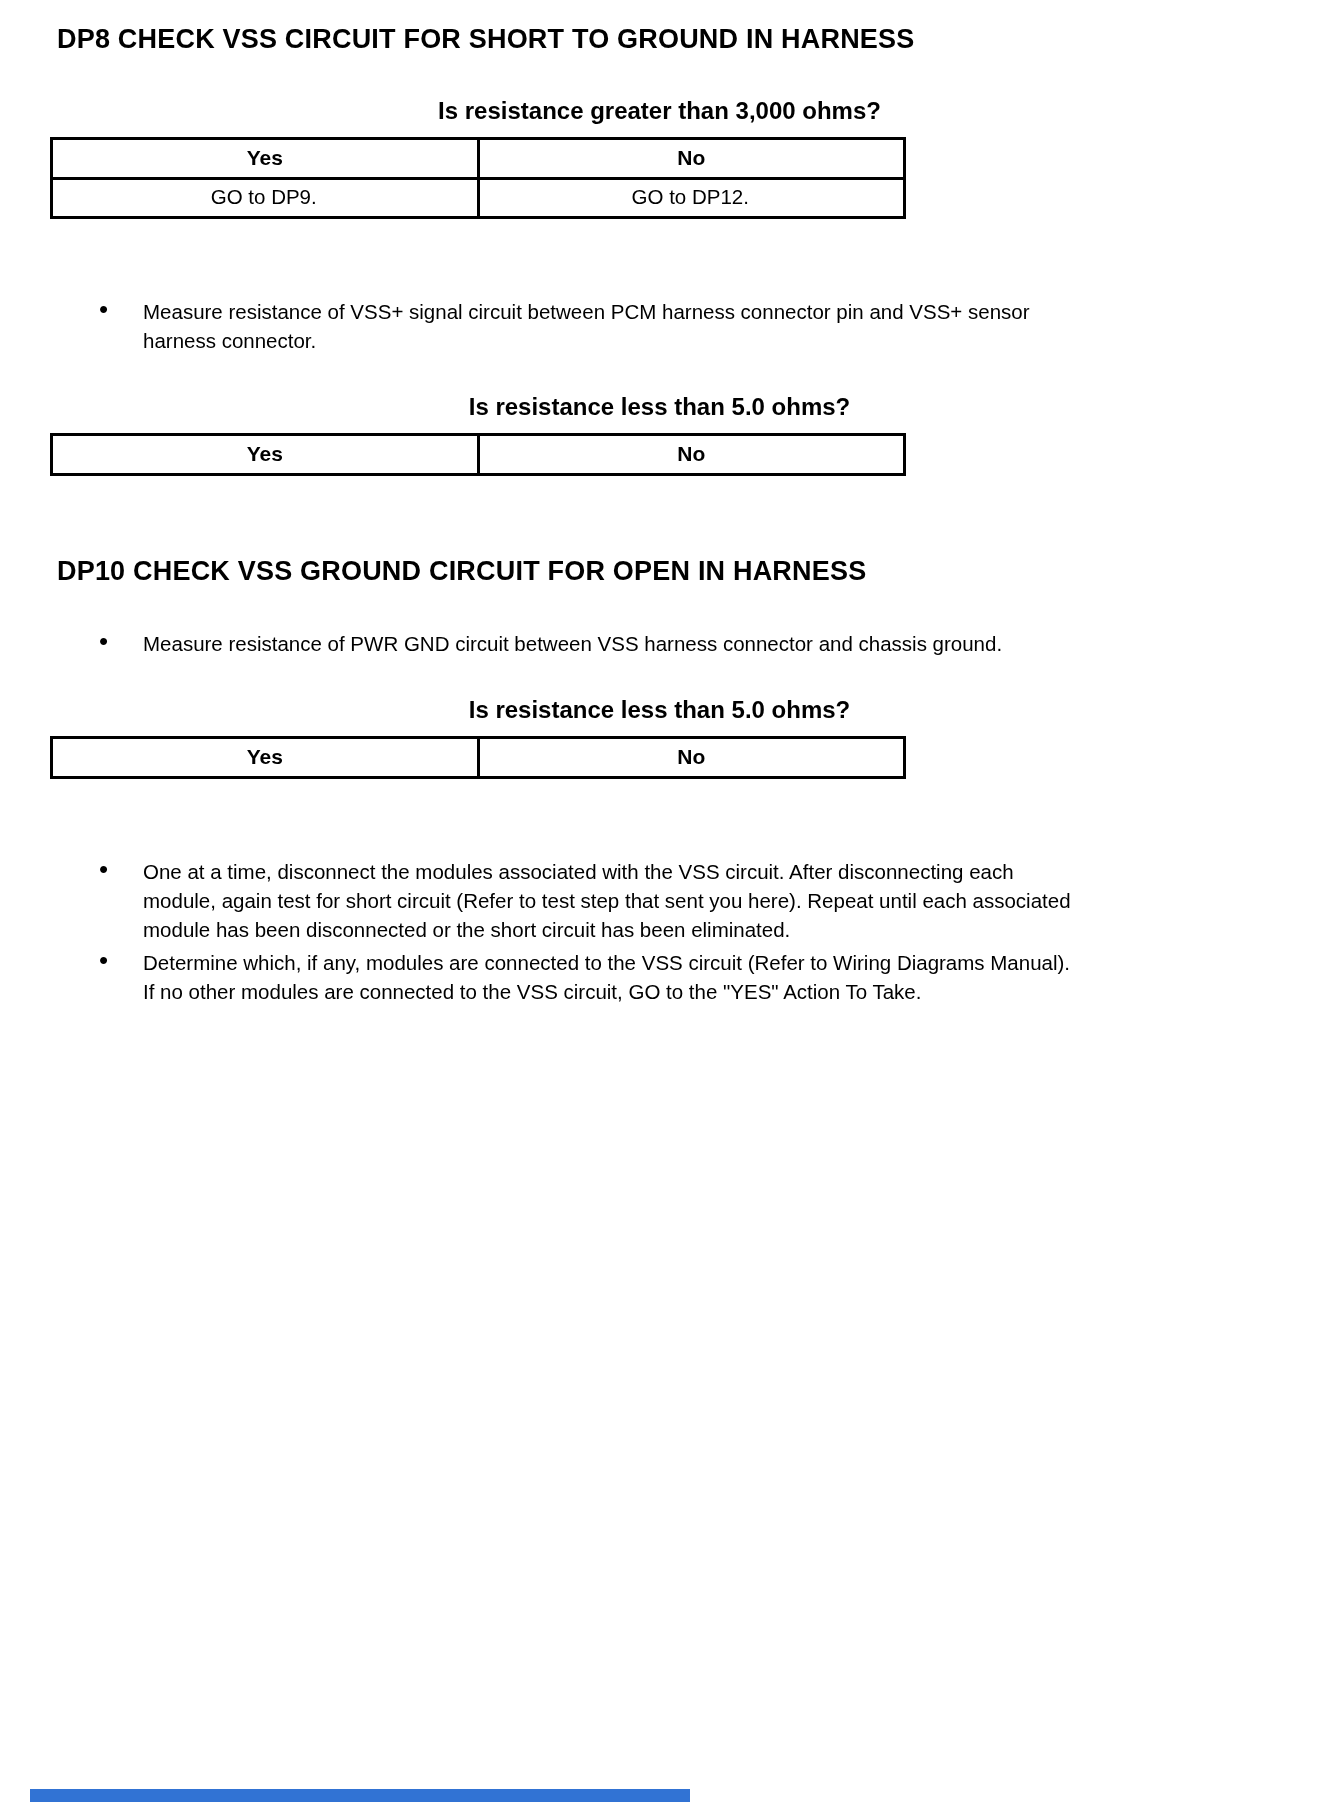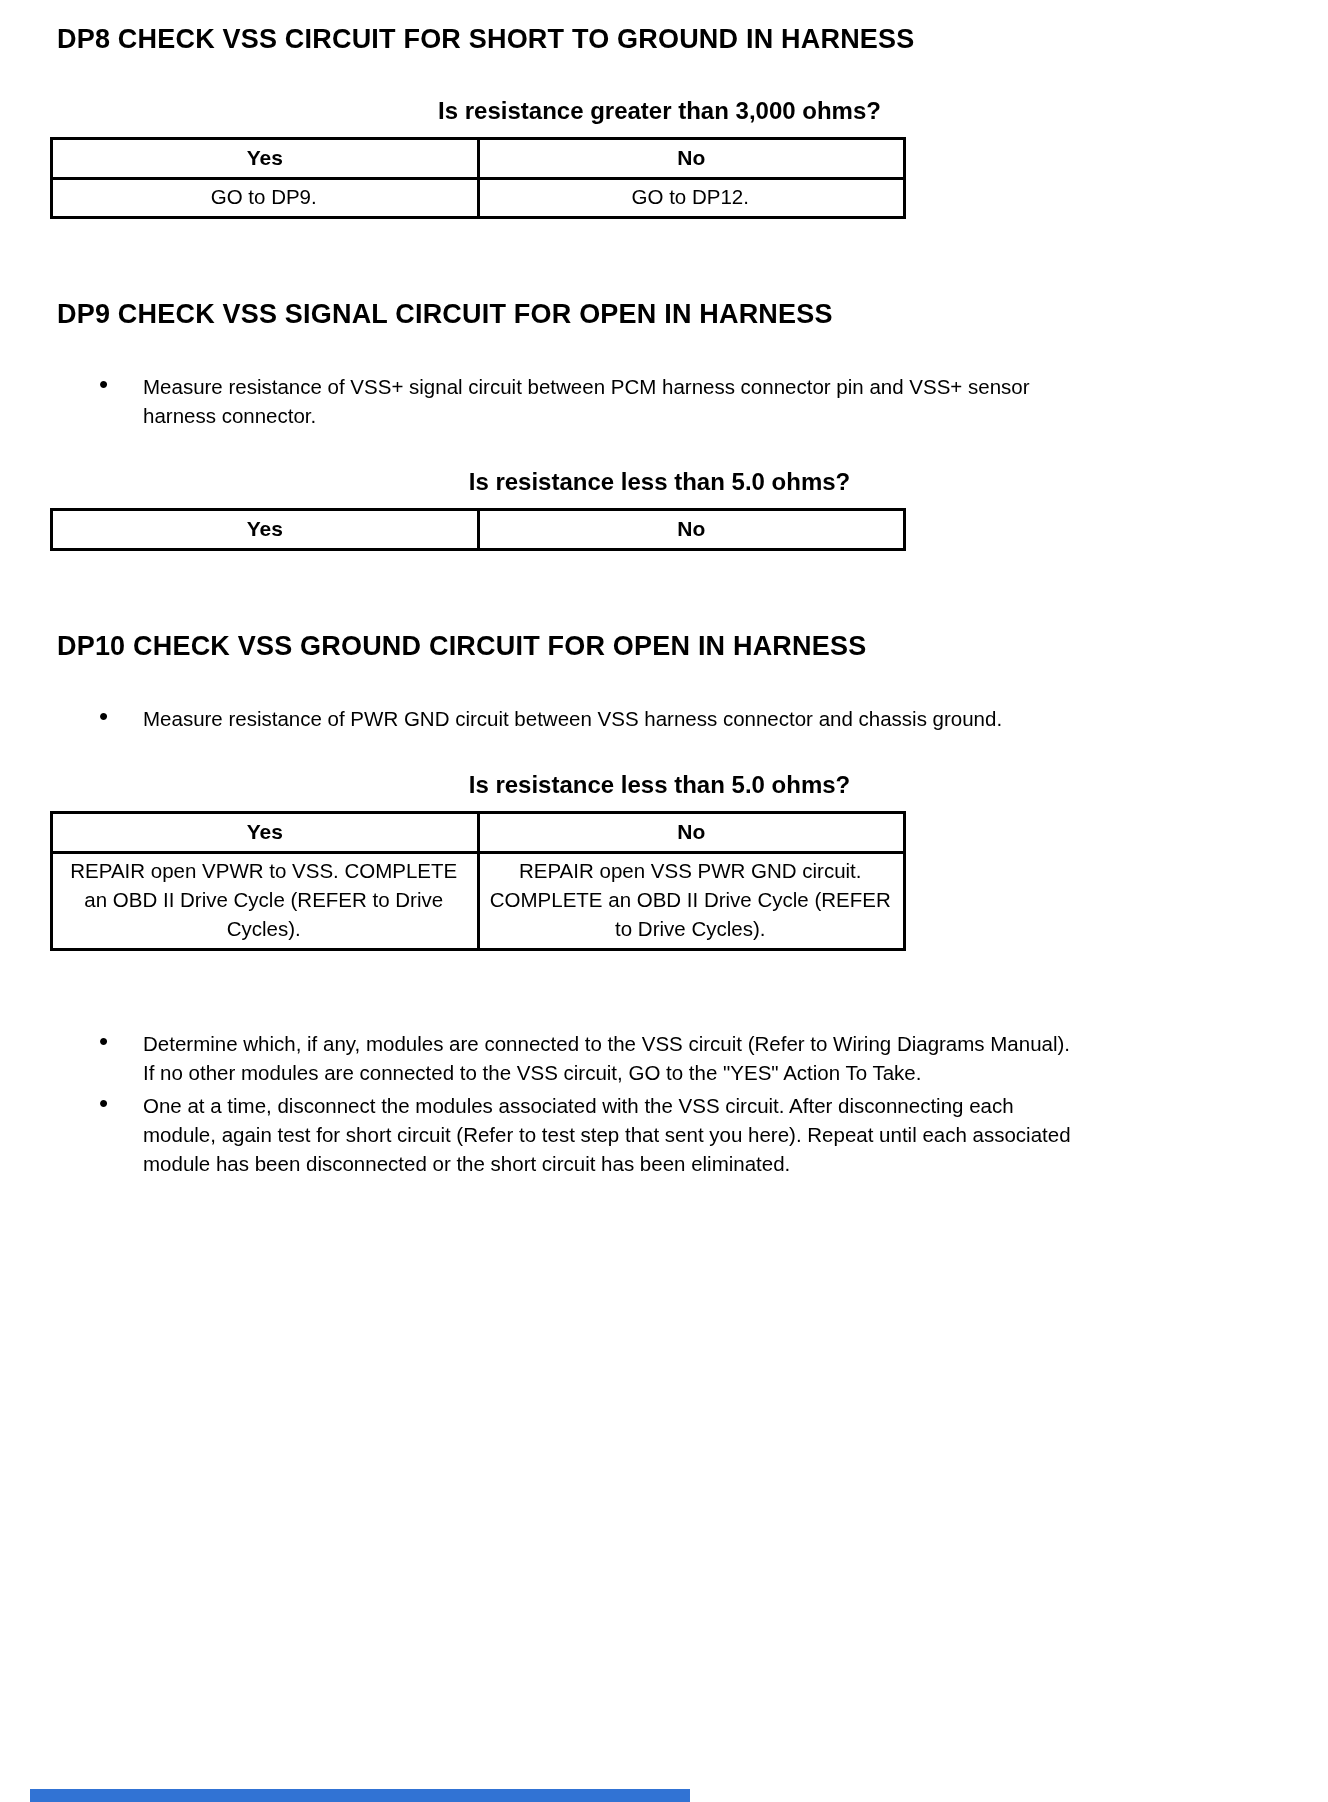--- a/index.html
+++ b/index.html
@@ -99,21 +99,20 @@
       </tr>
       <tr>
         <td>GO to DP9.</td>
         <td>GO to DP12.</td>
       </tr>
     </tbody>
       </table>
   </section>
 
   <section class="proc">
-    <h2 class="section-heading">DP9 CHECK VSS SIGNAL CIRCUIT FOR OPEN IN HARNESS</h2>
     <ul class="bullet-list">
       <li>Measure resistance of VSS+ signal circuit between PCM harness connector pin and VSS+ sensor harness connector.</li>
     </ul>
     <p class="question">Is resistance less than 5.0 ohms?</p>
     <table class="yn">
       <tbody>
           <tr>
         <th>Yes</th>
         <th>No</th>
       </tr>
@@ -126,30 +125,26 @@
     <ul class="bullet-list">
       <li>Measure resistance of PWR GND circuit between VSS harness connector and chassis ground.</li>
     </ul>
     <p class="question">Is resistance less than 5.0 ohms?</p>
     <table class="yn">
       <tbody>
           <tr>
         <th>Yes</th>
         <th>No</th>
       </tr>
-      <tr>
-        <td>REPAIR open VPWR to VSS. COMPLETE an OBD II Drive Cycle (REFER to Drive Cycles).</td>
-        <td>REPAIR open VSS PWR GND circuit. COMPLETE an OBD II Drive Cycle (REFER to Drive Cycles).</td>
-      </tr>
     </tbody>
       </table>
   </section>
 
   <section class="proc">
     <ul class="bullet-list">
+      <li>One at a time, disconnect the modules associated with the VSS circuit. After disconnecting each module, again test for short circuit (Refer to test step that sent you here). Repeat until each associated module has been disconnected or the short circuit has been eliminated.</li>
       <li>Determine which, if any, modules are connected to the VSS circuit (Refer to Wiring Diagrams Manual). If no other modules are connected to the VSS circuit, GO to the "YES" Action To Take.</li>
-      <li>One at a time, disconnect the modules associated with the VSS circuit. After disconnecting each module, again test for short circuit (Refer to test step that sent you here). Repeat until each associated module has been disconnected or the short circuit has been eliminated.</li>
     </ul>
   </section>
 
 </div>
 
 <div class="bottom-bar" style="background: rgb(49, 115, 212);"></div>
 
 </body></html>

